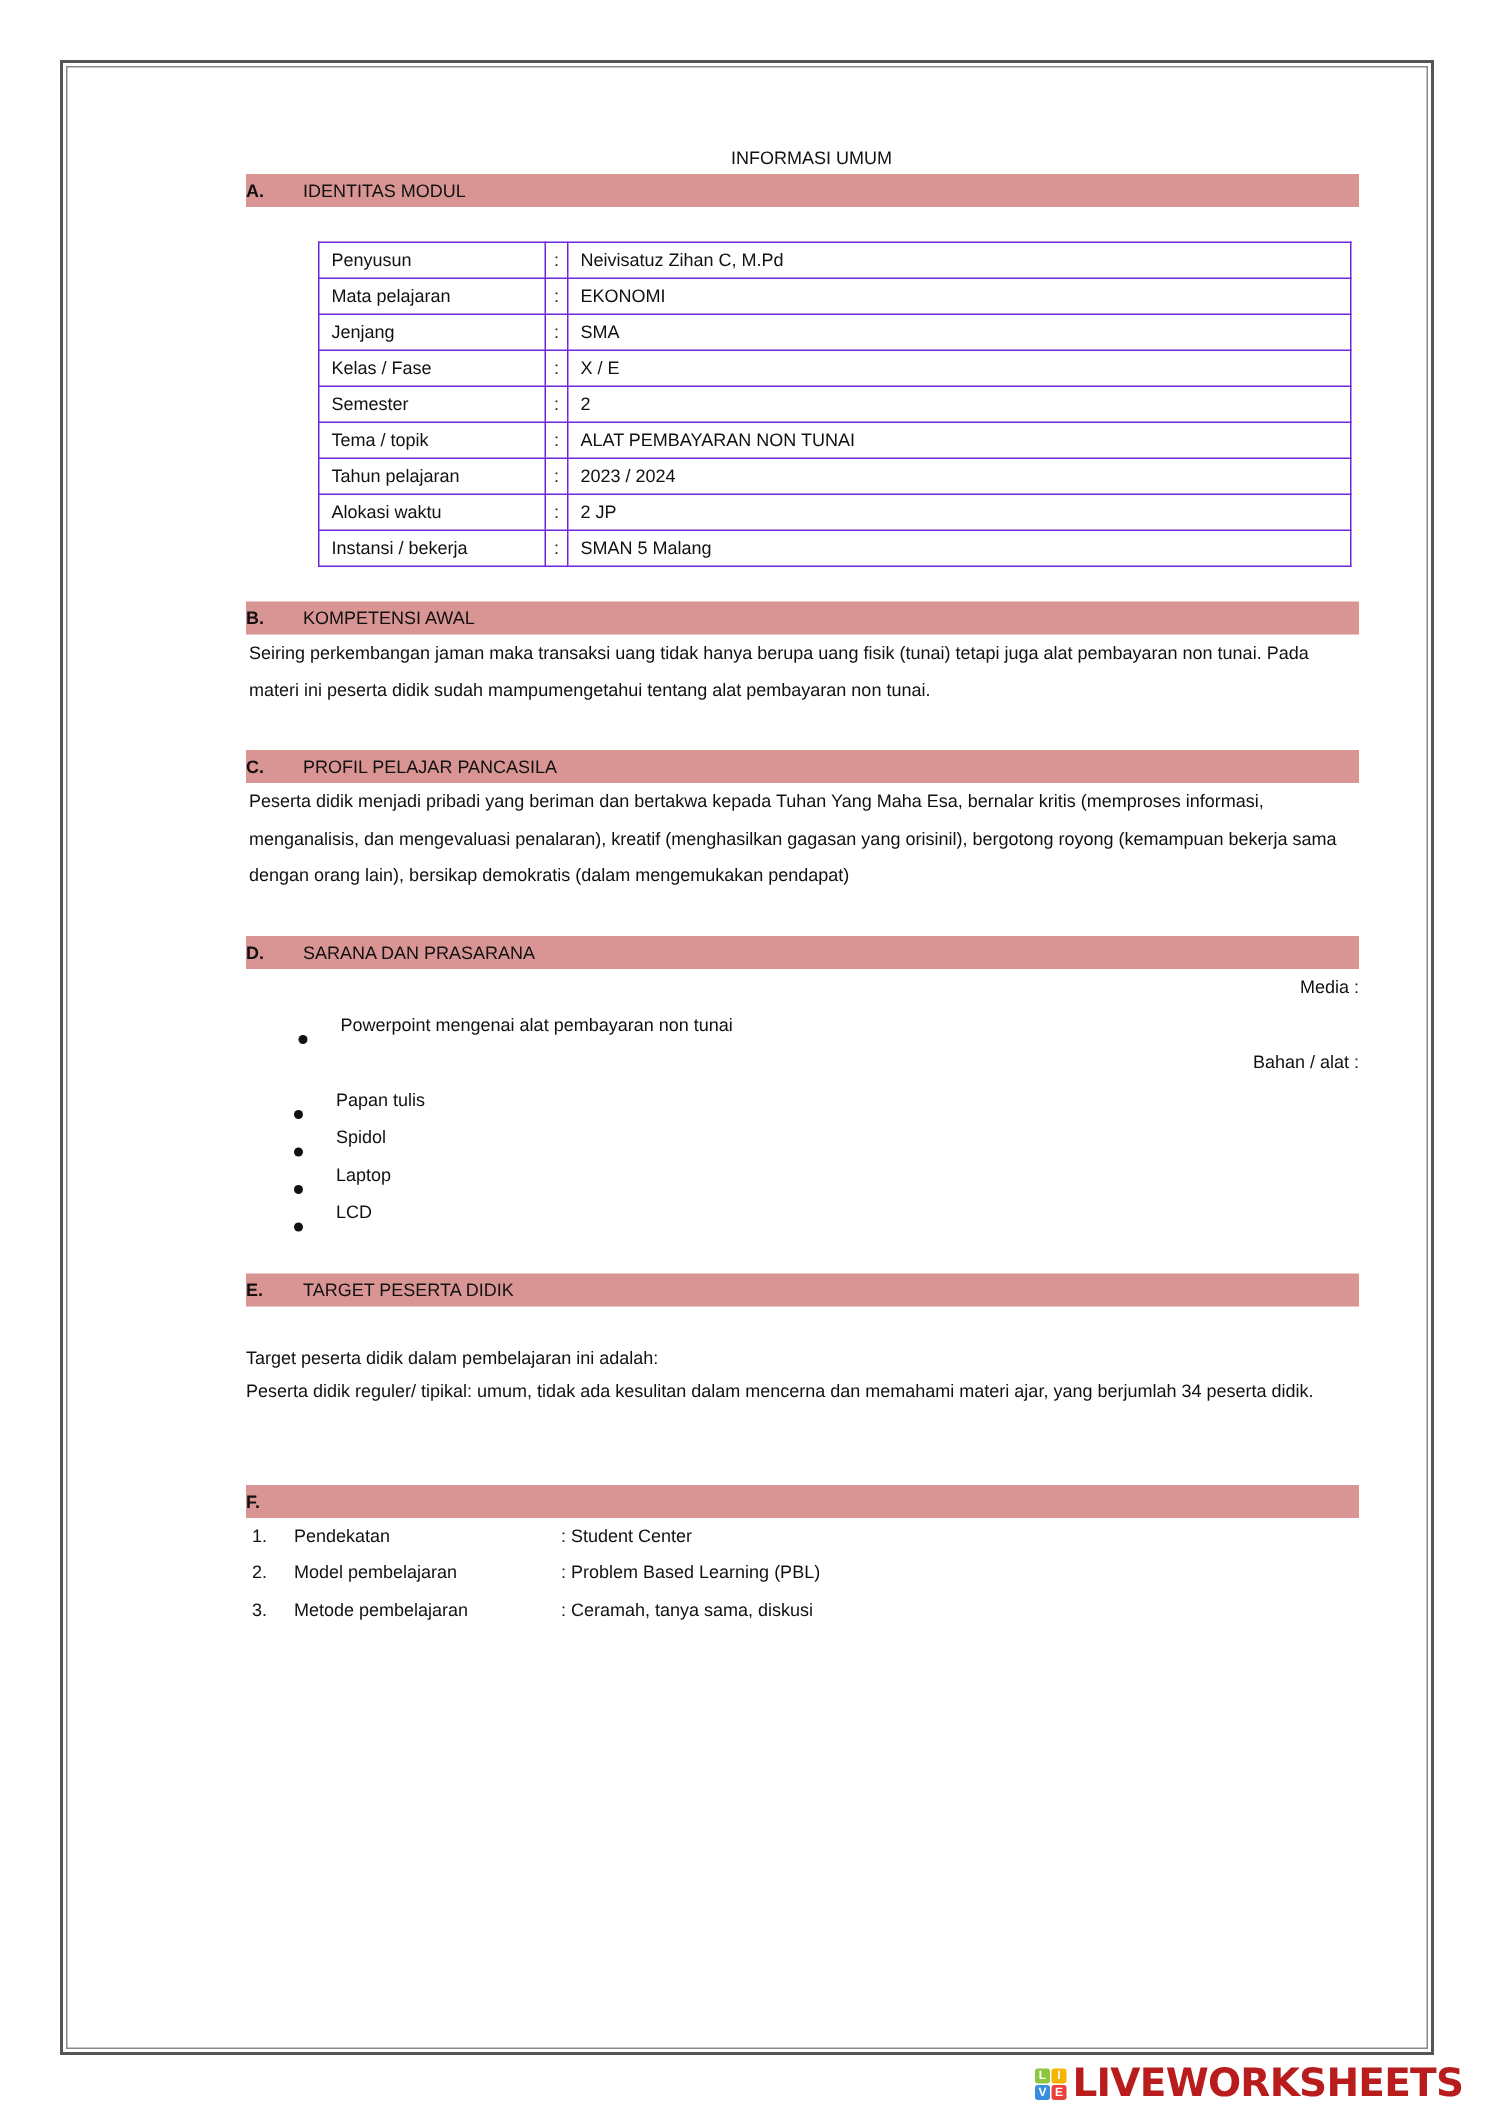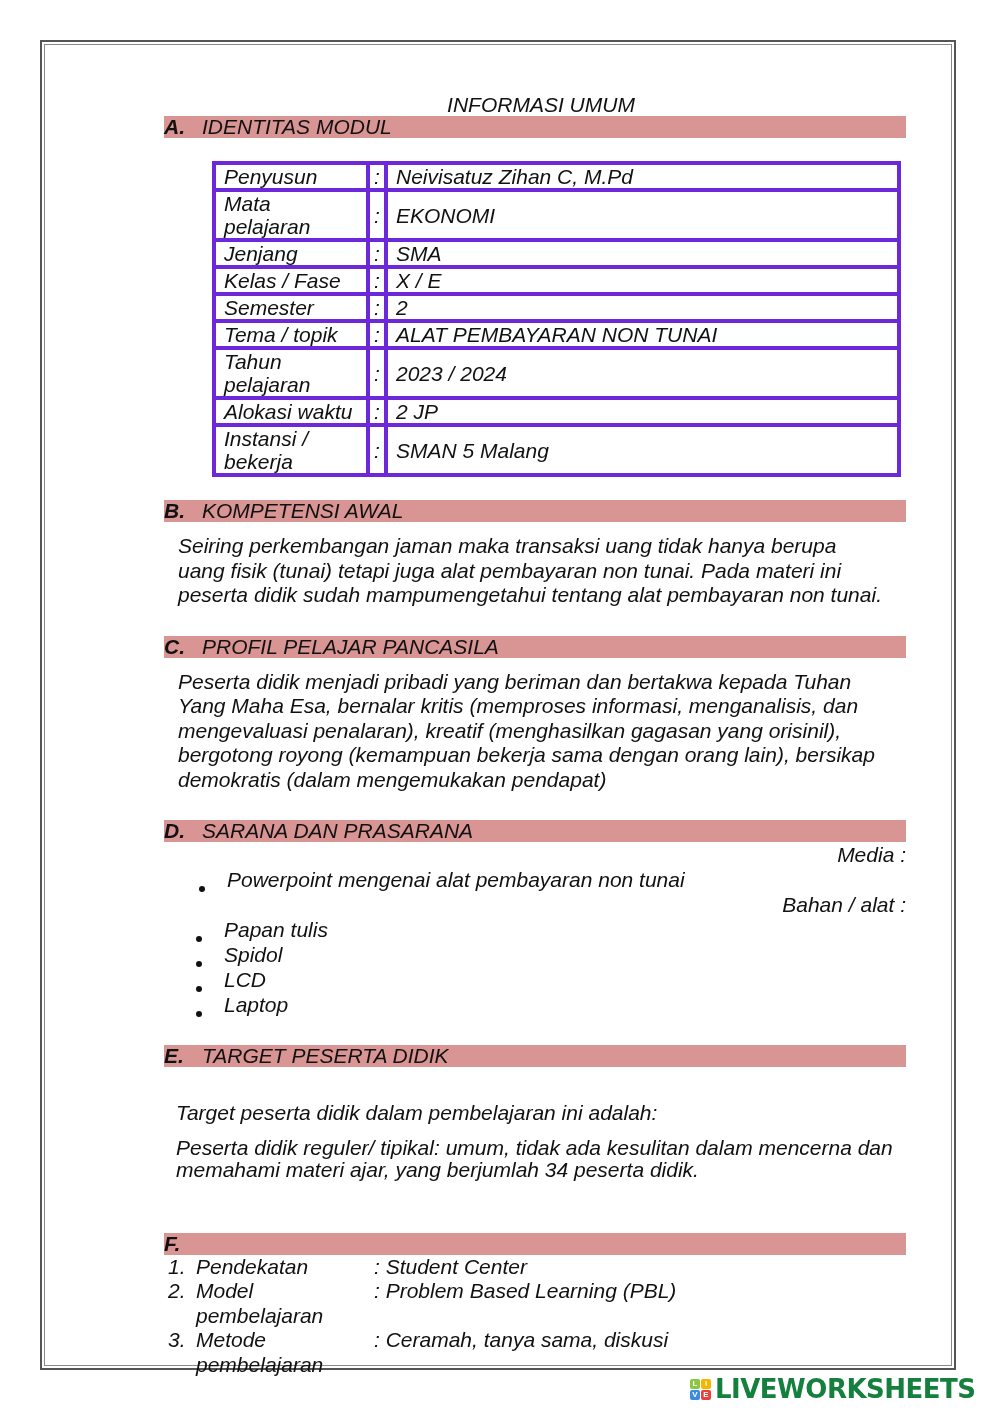--- a/index.html
+++ b/index.html
@@ -3,42 +3,42 @@
 <meta charset="utf-8">
 <style>
   html, body { margin: 0; padding: 0; background: #ffffff; }
   body { width: 999px; height: 1413px; position: relative; overflow: hidden;
          font-family: "Liberation Sans", "DejaVu Sans", sans-serif; color: #111; }
   .page-frame { position: absolute; left: 40px; top: 40px; width: 916px; height: 1330px;
                 border: 2px solid #555; box-sizing: border-box; }
   .page-frame-inner { position: absolute; left: 2px; top: 2px; right: 2px; bottom: 2px;
                       border: 1px solid #888; }
   .doc { position: absolute; left: 164px; top: 94px; width: 742px;
-         font-style: italic; font-size: 21px; }
+         font-size: 12px; }
   .doc-title { text-align: center; margin: 0; height: 22px; line-height: 22px; margin-left: 12px; }
   .section-head { background: #d99594; height: 22px; line-height: 22px; display: flex; align-items: center; }
   .section-letter { font-weight: bold; width: 38px; display: inline-block; }
   .section-title { display: inline-block; }
   .id-table { border-collapse: collapse; margin-left: 48px; margin-top: 23px; width: 689px; }
-  .id-table td { border: 4px solid #6d28d9; height: 23px; padding: 0 8px; line-height: 23px; }
+  .id-table td { border: 1px solid #6d28d9; height: 23px; padding: 0 8px; line-height: 23px; }
   .id-table td.label { width: 134px; }
   .id-table td.colon { width: 8px; text-align: center; padding: 0 3px; }
-  p.para { margin: 12px; line-height: 24.5px; padding-left: 2px; padding-right: 8px; }
+  p.para { margin: 0; line-height: 24.5px; padding-left: 2px; padding-right: 8px; }
   .list-label { line-height: 25px; padding-left: 2px; text-align: right; }
   ul.bullets { list-style: none; margin: 0; padding: 0; }
   ul.bullets li { line-height: 25px; display: flex; align-items: flex-end; }
   .bullet { width: 6px; height: 6px; border-radius: 50%; background: #111; display: inline-block; margin-right: 22px; }
   ol.model { list-style: none; margin: 0; padding: 0; }
   ol.model li { line-height: 24.5px; display: flex; }
   .num { width: 32px; padding-left: 4px; box-sizing: border-box; }
   .mkey { width: 178px; }
   .logo { position: absolute; left: 690px; top: 1374px; display: flex; align-items: center; }
   .logo-tiles { display: grid; grid-template-columns: 10px 10px; grid-template-rows: 10px 10px; gap: 1px; margin-right: 4px; }
   .tile { border-radius: 2px; font-size: 8px; font-weight: bold; color: #fff; text-align: center; line-height: 10px; font-style: normal; }
-  .logo-text { font-family: "DejaVu Sans", sans-serif; font-weight: bold; font-size: 26px; color: #15803d; letter-spacing: -0.5px; }
+  .logo-text { font-family: "DejaVu Sans", sans-serif; font-weight: bold; font-size: 26px; color: #b91c1c; letter-spacing: -0.5px; }
 </style>
 </head>
 <body>
 
 <div class="page-frame">
   <div class="page-frame-inner"></div>
 </div>
 
 <div class="doc">
   <div class="doc-title">INFORMASI UMUM</div>
@@ -125,25 +125,25 @@
     <li>
         <span class="bullet"></span>
         <span>Papan tulis</span>
       </li>
     <li>
         <span class="bullet"></span>
         <span>Spidol</span>
       </li>
     <li>
         <span class="bullet"></span>
-        <span>LCD</span>
+        <span>Laptop</span>
       </li>
     <li>
         <span class="bullet"></span>
-        <span>Laptop</span>
+        <span>LCD</span>
       </li>
   </ul>
 
   <div class="section-head" style="margin-top:28px">
     <span class="section-letter">E.</span>
     <span class="section-title">TARGET PESERTA DIDIK</span>
   </div>
   <div style="height:23px"></div>
   <p class="para" style="line-height:22.5px;padding-left:0">Target peserta didik dalam pembelajaran ini adalah:</p>
   <p class="para" style="line-height:22.5px;padding-left:0;width:810px;padding-right:0">Peserta didik reguler/ tipikal: umum, tidak ada kesulitan dalam mencerna dan memahami materi ajar, yang berjumlah 34 peserta didik.</p>

